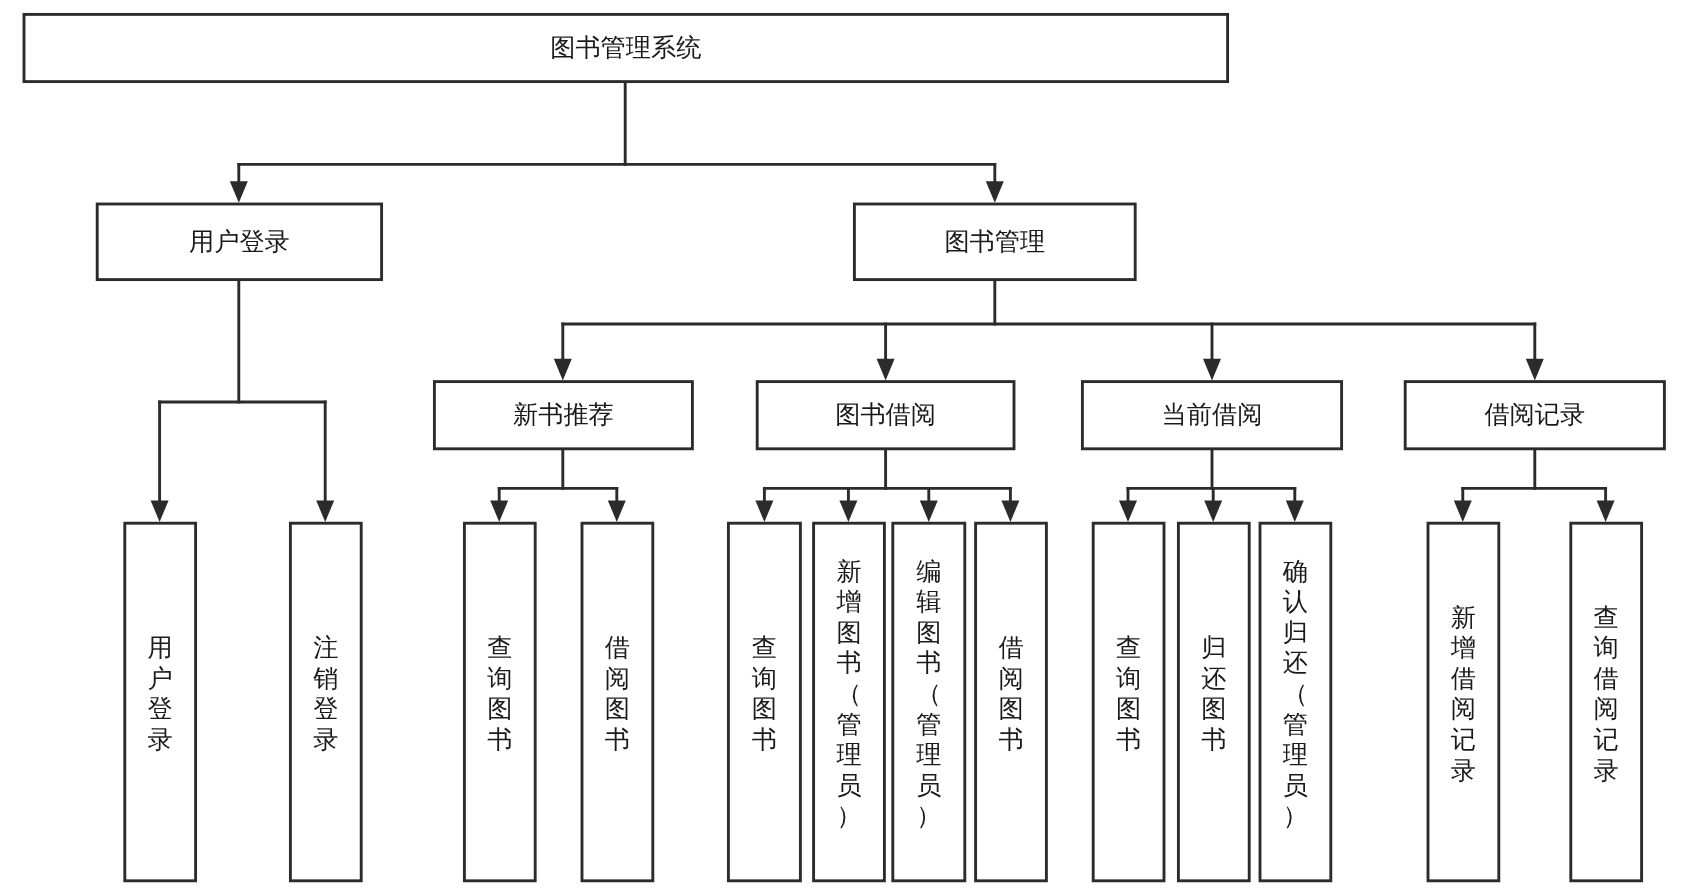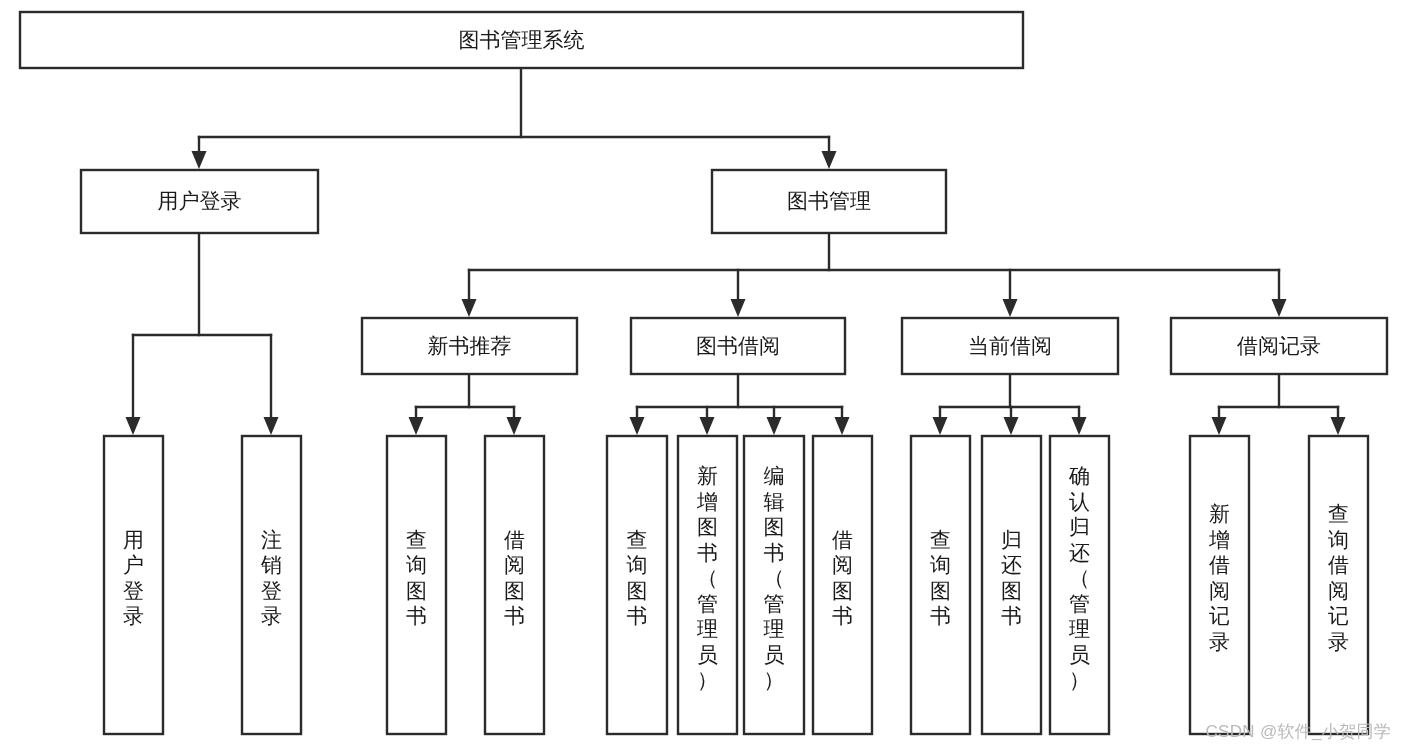--- a/index.html
+++ b/index.html
@@ -217,14 +217,13 @@
         <g>
           <rect x="1190" y="436" width="59" height="298" class="node-box"></rect>
           <text x="1219.5" class="node-label-vertical" font-size="21"><tspan x="1219.5" y="521.3">新</tspan><tspan x="1219.5" y="546.8">增</tspan><tspan x="1219.5" y="572.3">借</tspan><tspan x="1219.5" y="597.8">阅</tspan><tspan x="1219.5" y="623.3">记</tspan><tspan x="1219.5" y="648.8">录</tspan></text>
         </g>
         <g>
           <rect x="1309" y="436" width="59" height="298" class="node-box"></rect>
           <text x="1338.5" class="node-label-vertical" font-size="21"><tspan x="1338.5" y="521.3">查</tspan><tspan x="1338.5" y="546.8">询</tspan><tspan x="1338.5" y="572.3">借</tspan><tspan x="1338.5" y="597.8">阅</tspan><tspan x="1338.5" y="623.3">记</tspan><tspan x="1338.5" y="648.8">录</tspan></text>
         </g>
       </g>
   </svg>
-  <div class="watermark-text">CSDN @软件_小贺同学</div>
 </div>
 
 </body></html>

